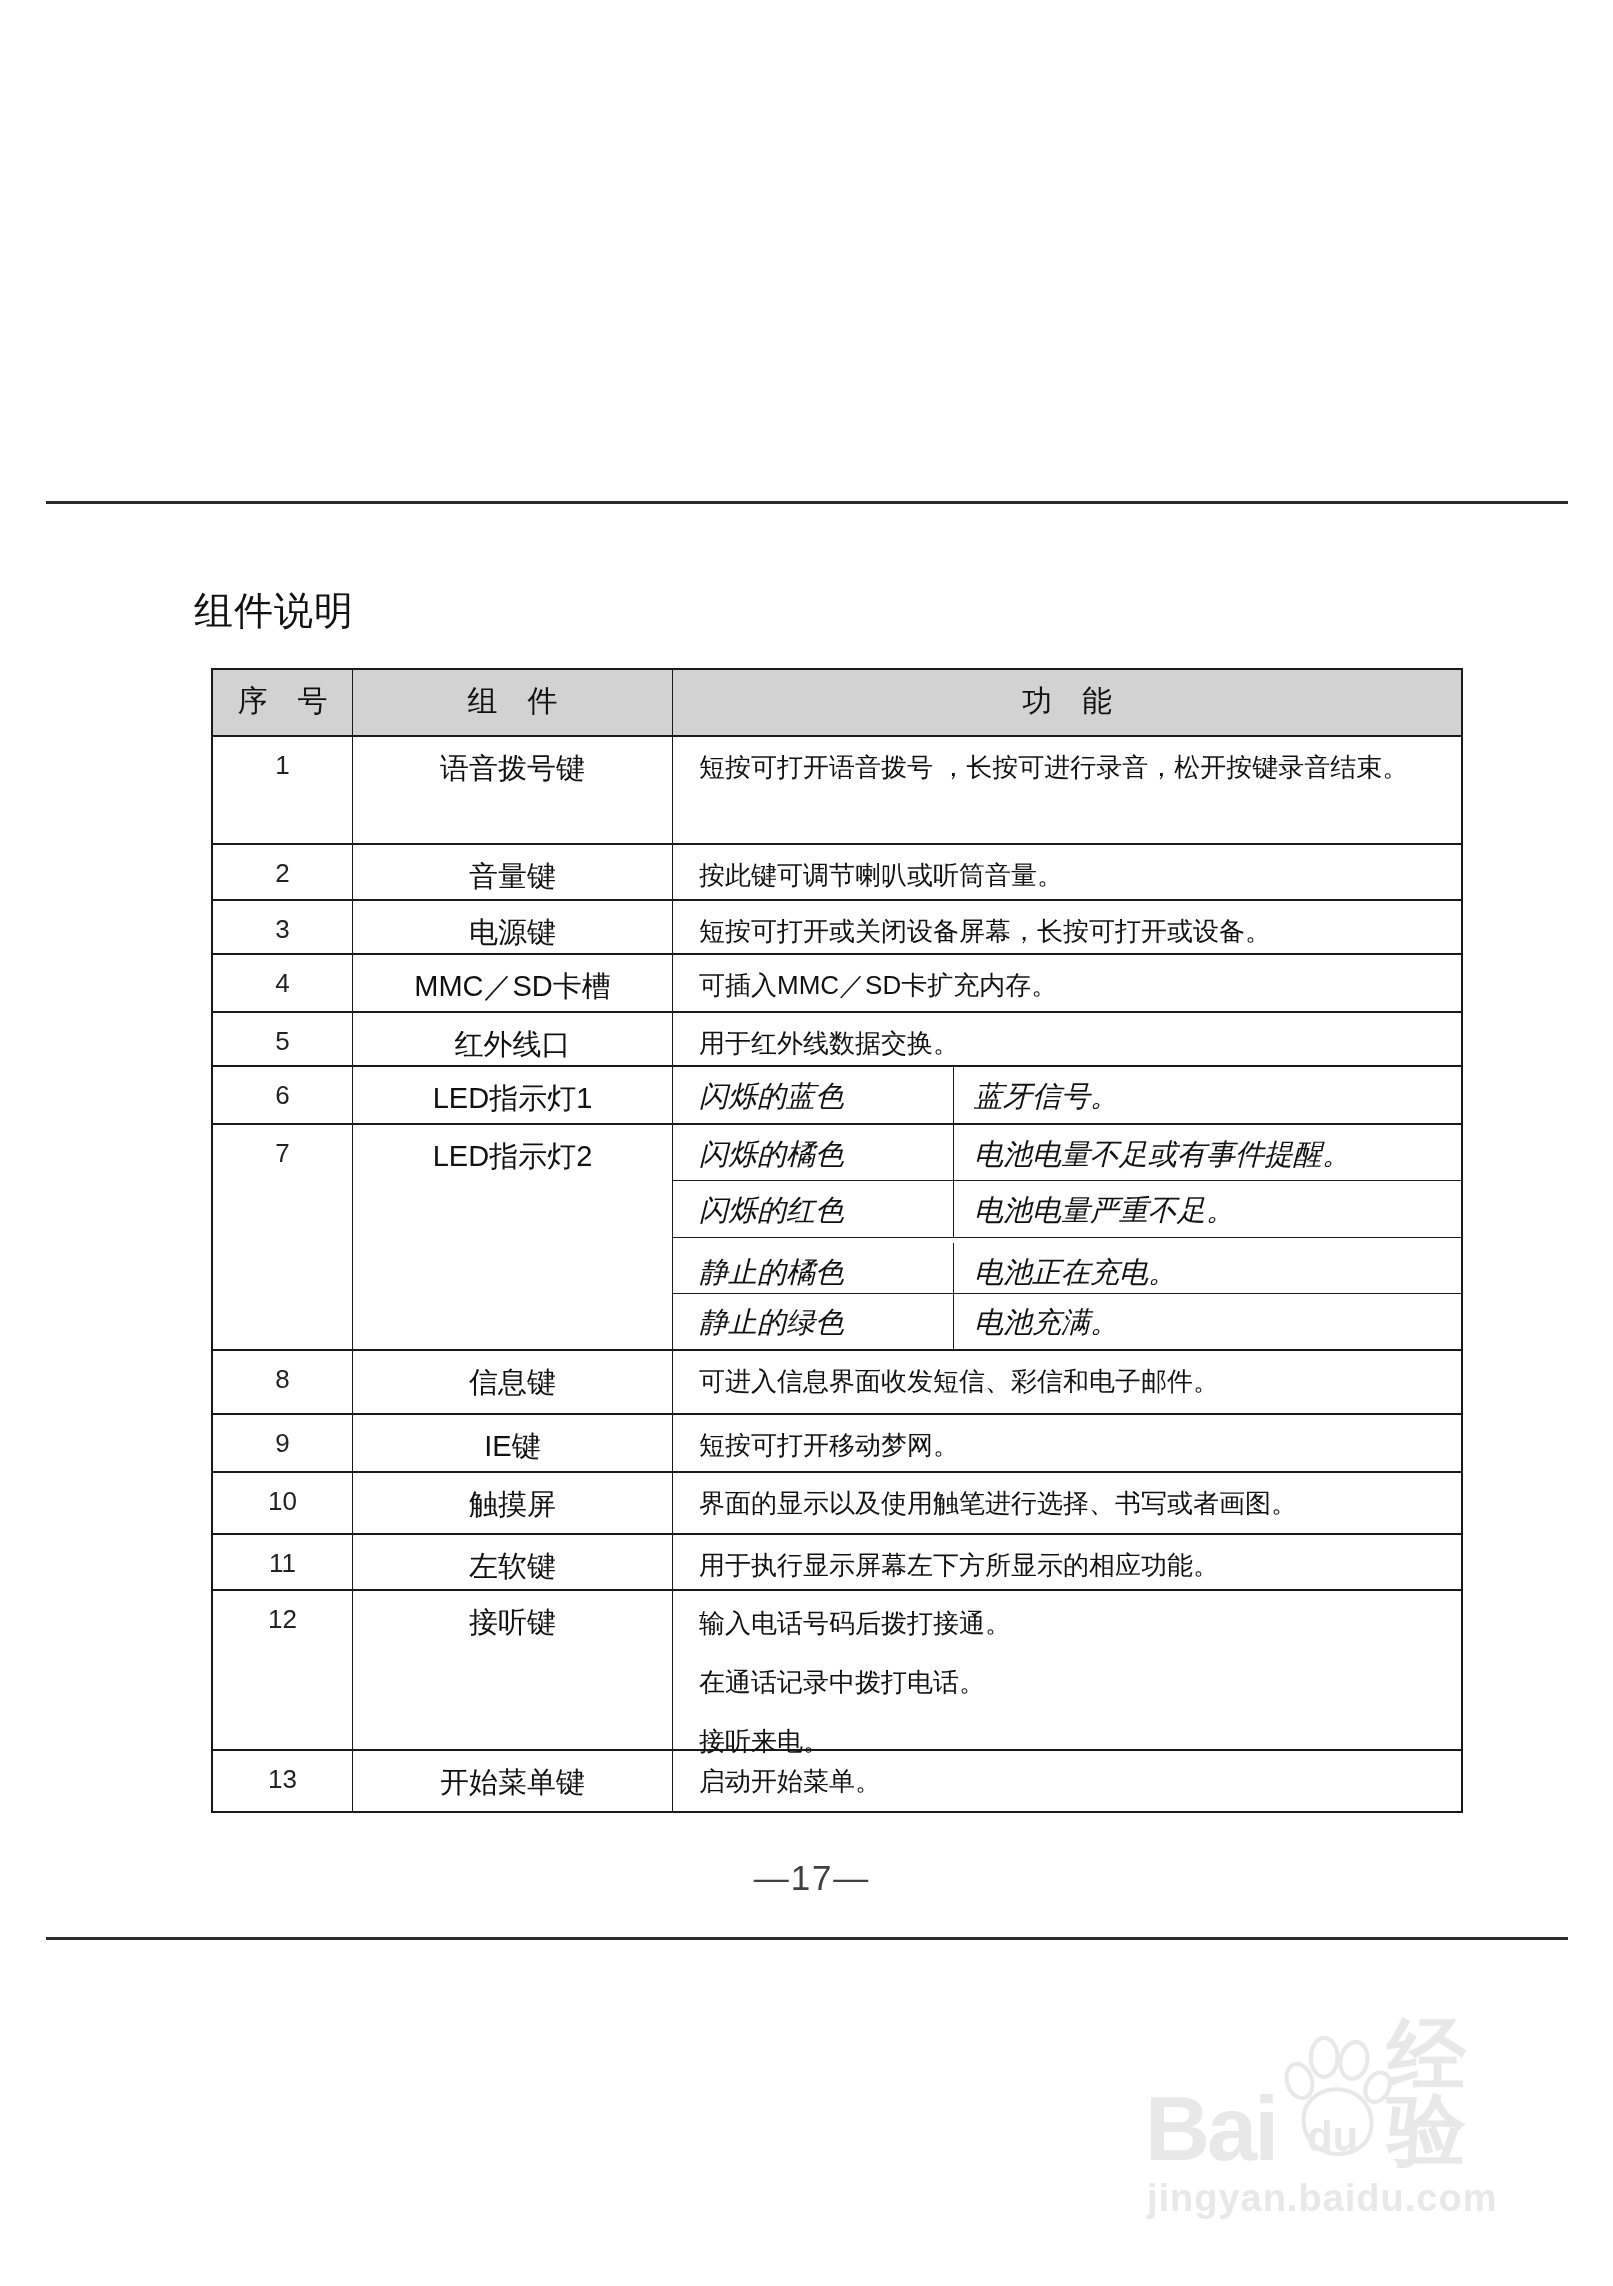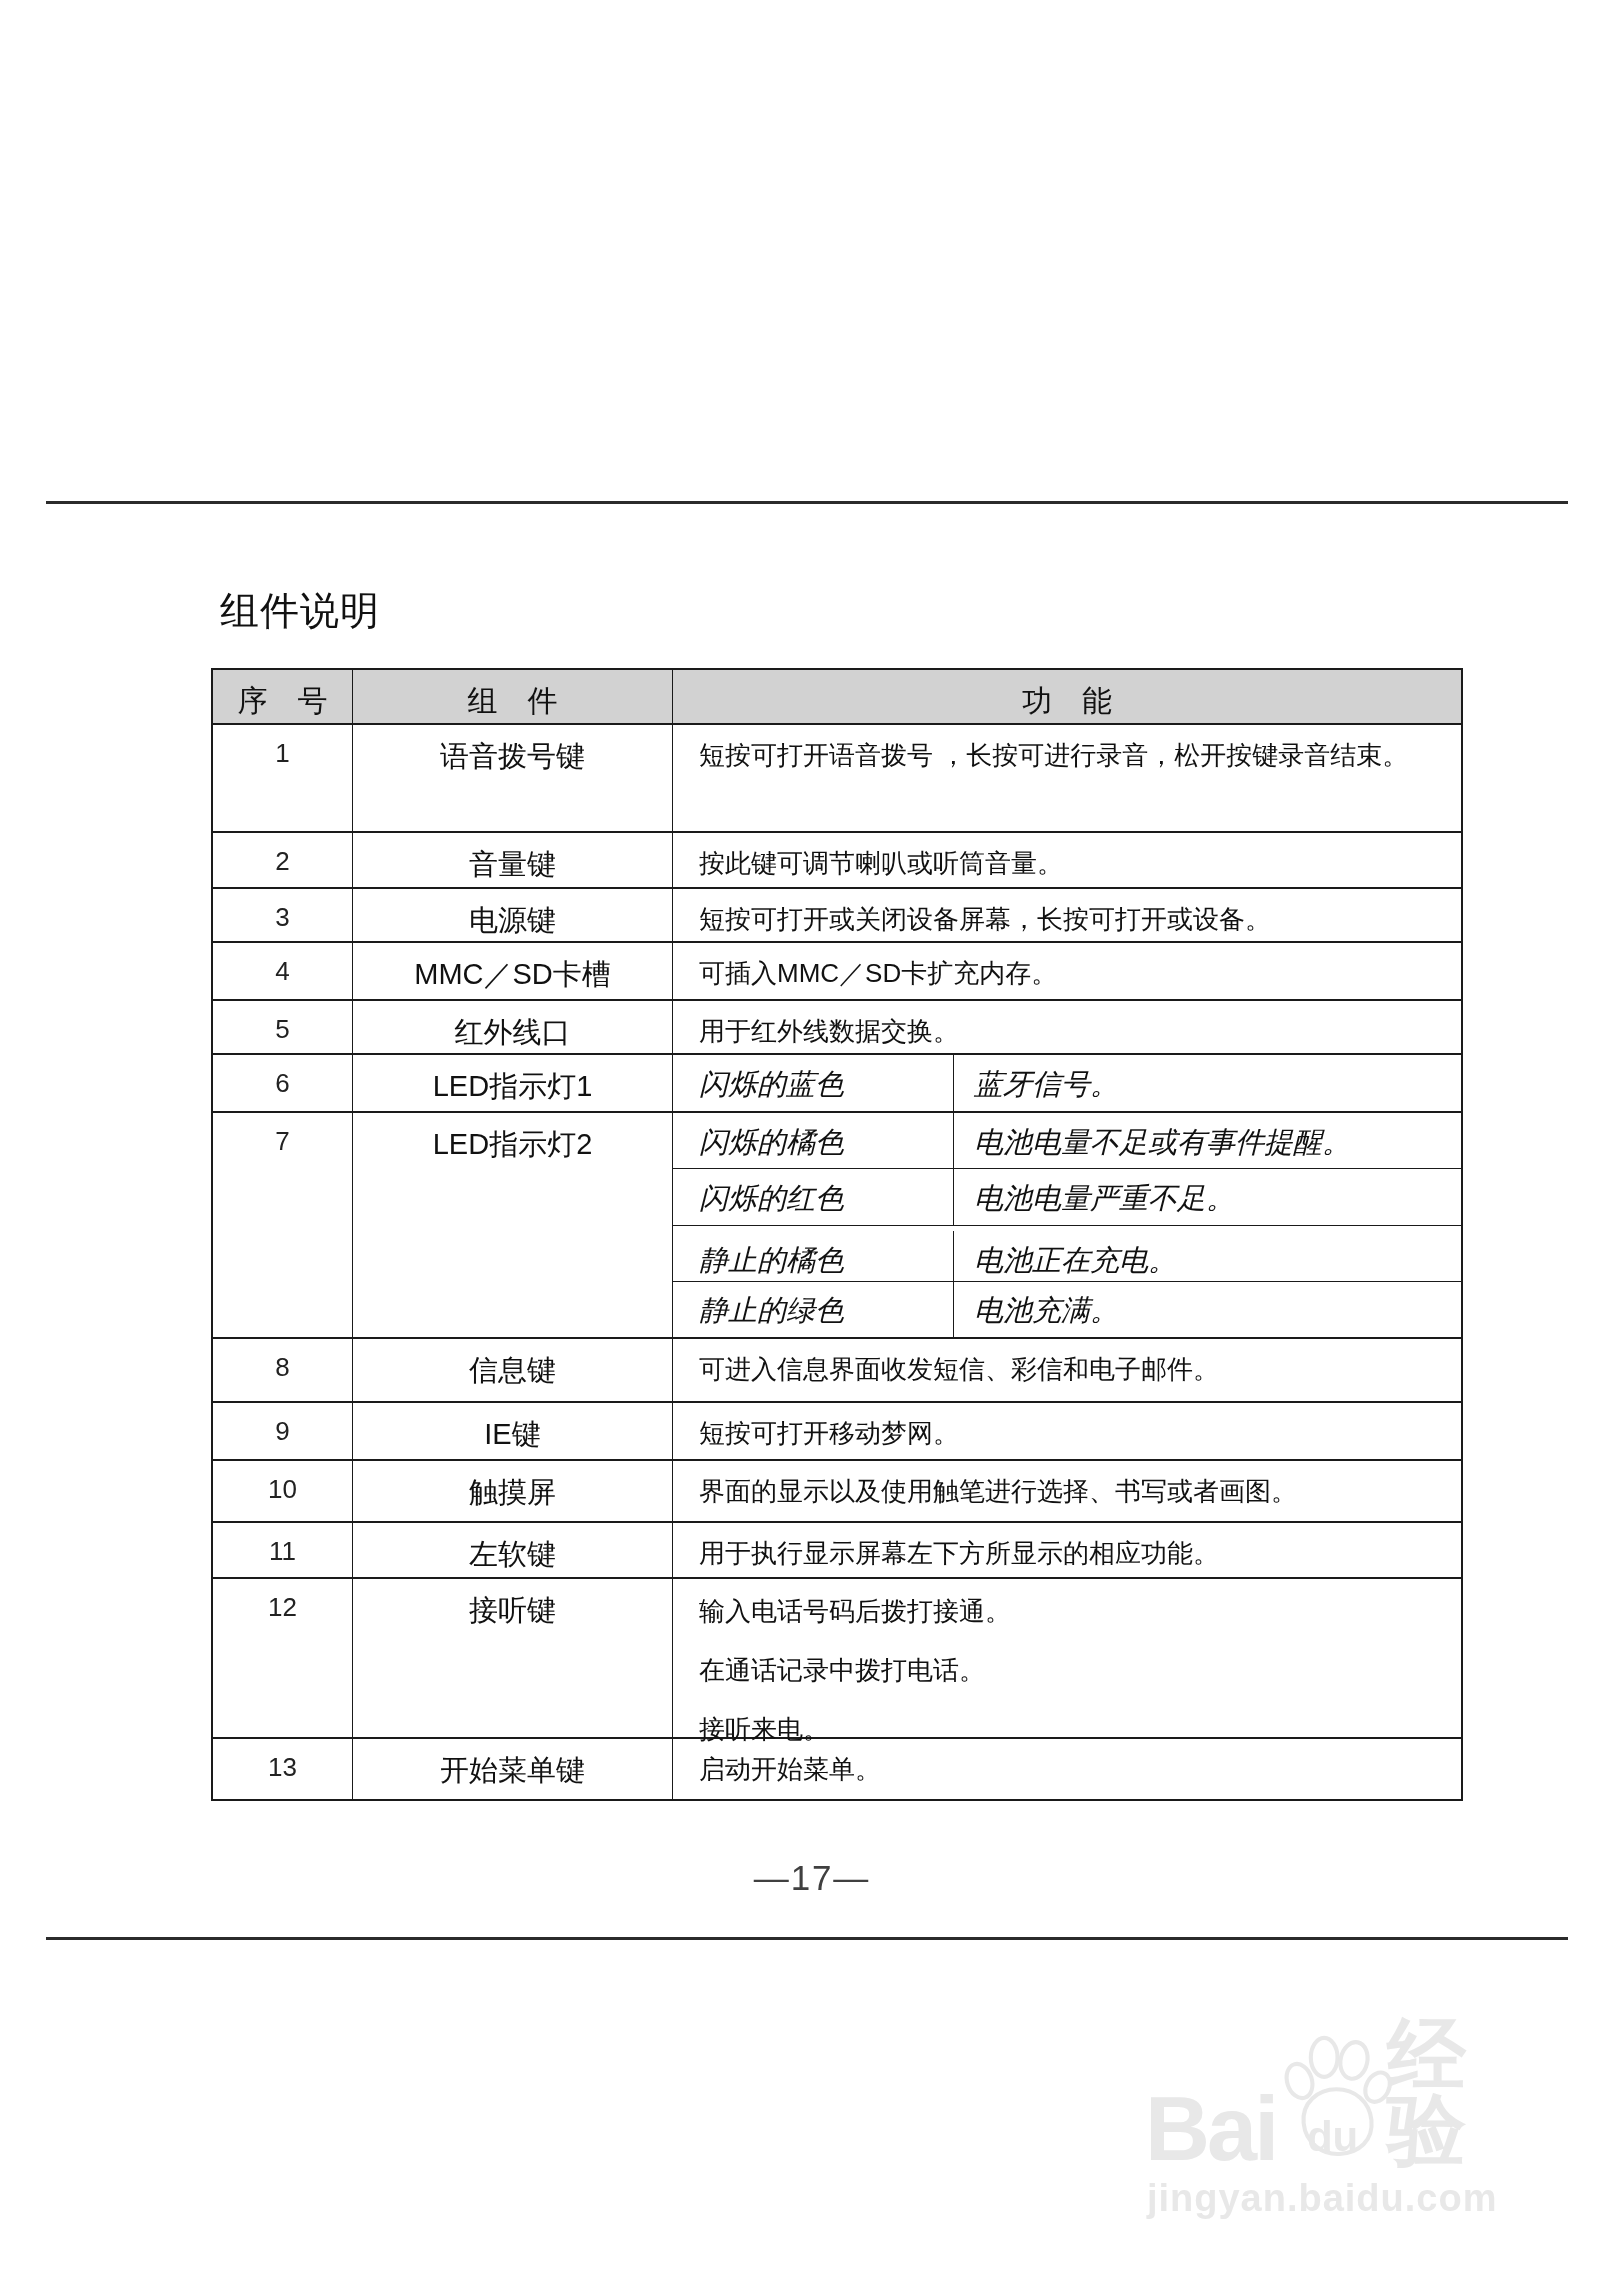--- a/index.html
+++ b/index.html
@@ -7,21 +7,21 @@
   body {
     width:1614px; height:2286px; position:relative; overflow:hidden;
     font-family:"Liberation Sans","DejaVu Sans",sans-serif;
     color:#111111;
   }
   .rule { position:absolute; left:46px; width:1522px; height:2.9px; background:#2b2b2b; }
   .rule-top { top:501px; }
   .rule-bottom { top:1937px; }
 
   .title {
-    position:absolute; left:220px; top:588px;
+    position:absolute; left:194px; top:588px;
     font-size:39px; font-weight:400; line-height:1.2; letter-spacing:1px;
   }
 
   
   .comp-table {
     position:absolute; left:211px; top:668px; width:1252px;
     border:2.9px solid #1a1a1a; background:#ffffff;
   }
   .trow { display:flex; border-bottom:2.9px solid #1a1a1a; }
   .trow.last { border-bottom:none; }
@@ -74,21 +74,21 @@
   .wm-url { font-size:38px; font-weight:700; letter-spacing:1px; margin-top:9.6px; padding-left:1.9px; }
 </style>
 </head>
 <body>
 
 <div class="rule rule-top"></div>
 
 <h1 class="title">组件说明</h1>
 
 <div class="comp-table" id="component-table">
-    <div class="trow header-row" style="height: 55px;">
+    <div class="trow header-row" style="height: 67px;">
       <div class="tcell hcell col0">序　号</div>
       <div class="tcell hcell col1">组　件</div>
       <div class="tcell hcell col2">功　能</div>
     </div>
     <div class="trow" style="height: 108px;">
       <div class="tcell cell-no">1</div>
       <div class="tcell cell-comp">语音拨号键</div>
       <div class="tcell cell-func">短按可打开语音拨号 ，长按可进行录音，松开按键录音结束。</div>
     </div>
     <div class="trow" style="height: 56px;">

